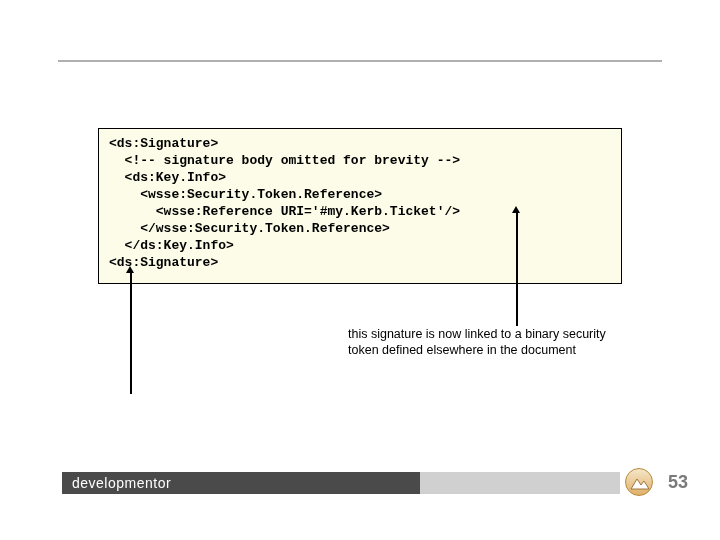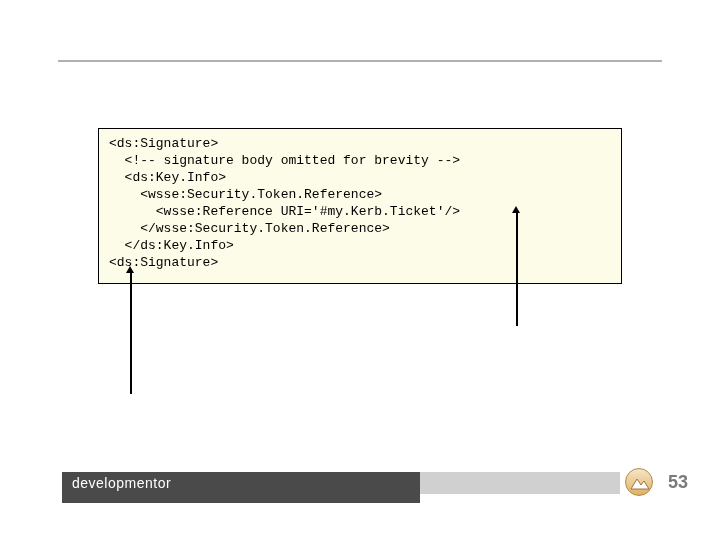--- a/index.html
+++ b/index.html
@@ -36,21 +36,21 @@
     position: absolute;
     top: 128px;
     left: 98px;
     width: 524px;
     height: 156px;
     background: #fdfce8;
     border: 1.5px solid #000;
     padding: 6px 10px 6px 10px;
     font-family: "Courier New", Courier, monospace;
     font-size: 13px;
-    font-weight: normal;
+    font-weight: bold;
     line-height: 17px;
     white-space: pre;
     color: #000;
   }
   .annotation1 {
     position: absolute;
     top: 326px;
     left: 348px;
     width: 280px;
     font-size: 12.5px;
@@ -80,21 +80,21 @@
     left: 0;
     top: 472px;
     width: 720px;
     height: 28px;
   }
   .footer-bar-dark {
     position: absolute;
     left: 62px;
     top: 0;
     width: 358px;
-    height: 31px;
+    height: 22px;
     background: #4a4a4a;
     color: #fff;
     font-size: 14px;
     letter-spacing: 0.5px;
     line-height: 22px;
     padding-left: 10px;
   }
   .footer-bar-light {
     position: absolute;
     left: 420px;
@@ -138,20 +138,21 @@
 <span>    &lt;/wsse:Security.Token.Reference&gt;</span>
 <span>  &lt;/ds:Key.Info&gt;</span>
 <span>&lt;ds:Signature&gt;</span></div>
 
   <div class="arrow-line" style="left:516px; top:212px; width:1.5px; height:114px;"></div>
   <div class="arrowhead-up" style="left:512px; top:206px;"></div>
 
   <div class="arrow-line" style="left:130px; top:272px; width:1.5px; height:122px;"></div>
   <div class="arrowhead-up" style="left:126px; top:266px;"></div>
 
+  <div class="annotation1">this signature is now linked to a binary security token defined elsewhere in the document</div>
 
   <div class="footer">
     <div class="footer-bar-dark">developmentor</div>
     <div class="footer-bar-light"></div>
     <div class="footer-icon">
       <svg width="22" height="16" viewBox="0 0 22 16">
         <polygon points="2,14 8,4 12,10 15,6 20,14" fill="#ffffff" stroke="#8a5a1a" stroke-width="0.8"></polygon>
       </svg>
     </div>
     <div class="page-num">53</div>

